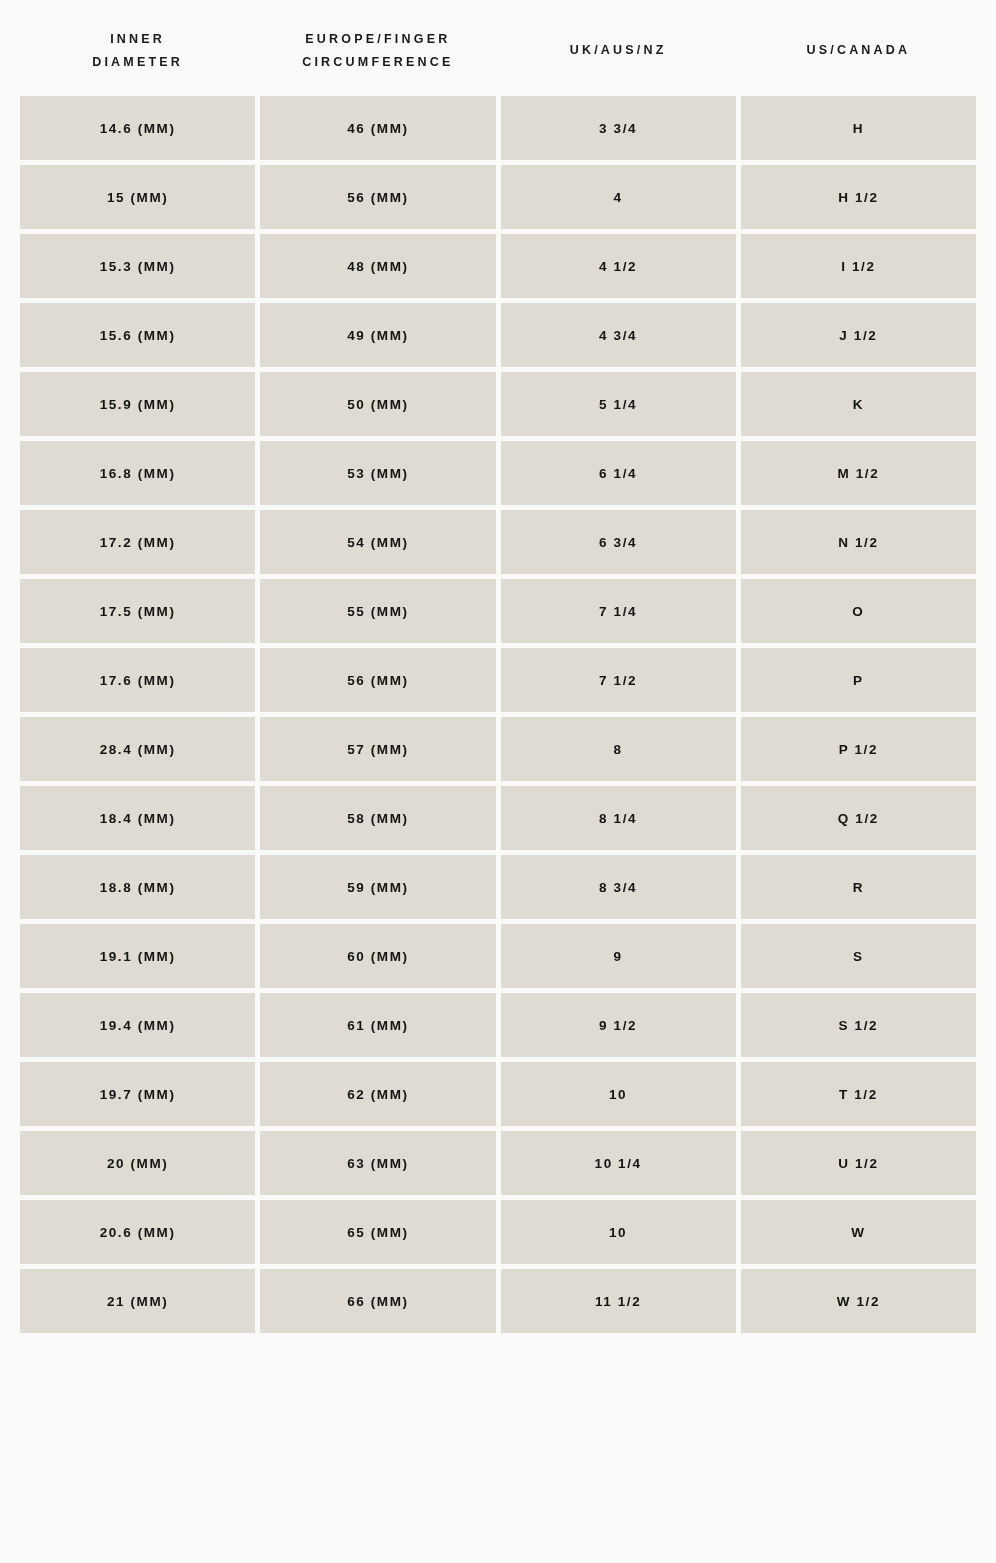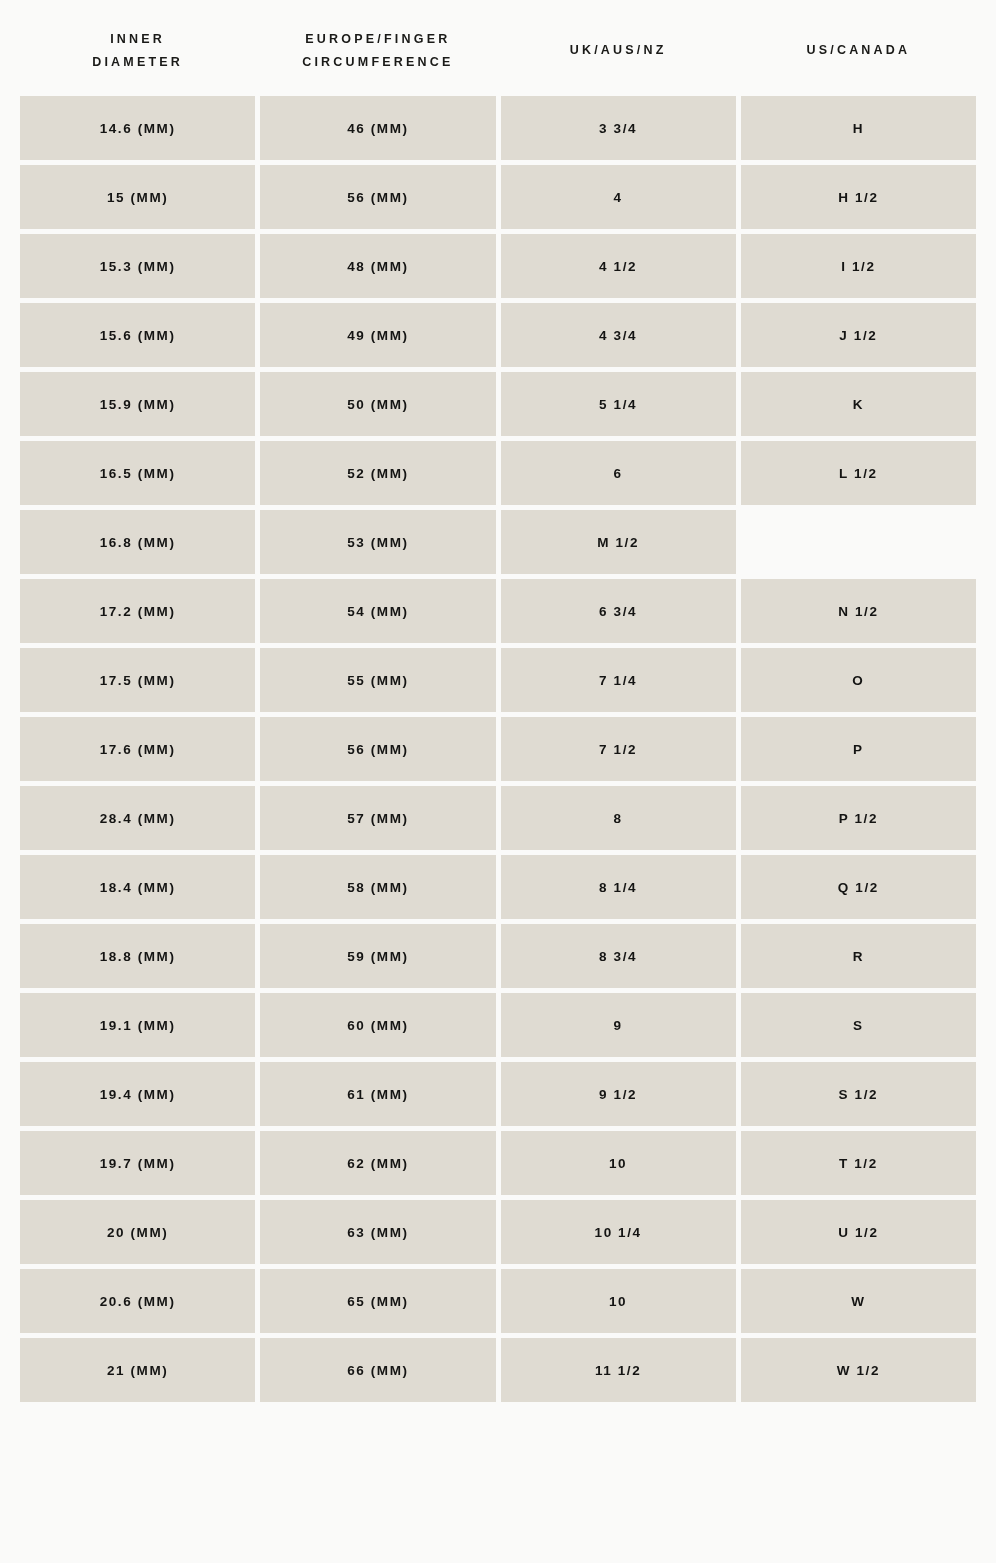--- a/index.html
+++ b/index.html
@@ -104,28 +104,23 @@
         <div class="cell">4 3/4</div>
         <div class="cell">J 1/2</div>
       </div>
       <div class="table-row">
         <div class="cell">15.9 (MM)</div>
         <div class="cell">50 (MM)</div>
         <div class="cell">5 1/4</div>
         <div class="cell">K</div>
       </div>
       <div class="table-row">
-        <div class="cell">16.5 (MM)</div>
-        <div class="cell">52 (MM)</div>
-        <div class="cell">6</div>
-        <div class="cell">L 1/2</div>
-      </div>
-      <div class="table-row">
         <div class="cell">16.8 (MM)</div>
         <div class="cell">53 (MM)</div>
+        <div class="cell">6 1/4</div>
         <div class="cell">M 1/2</div>
       </div>
       <div class="table-row">
         <div class="cell">17.2 (MM)</div>
         <div class="cell">54 (MM)</div>
         <div class="cell">6 3/4</div>
         <div class="cell">N 1/2</div>
       </div>
       <div class="table-row">
         <div class="cell">17.5 (MM)</div>

